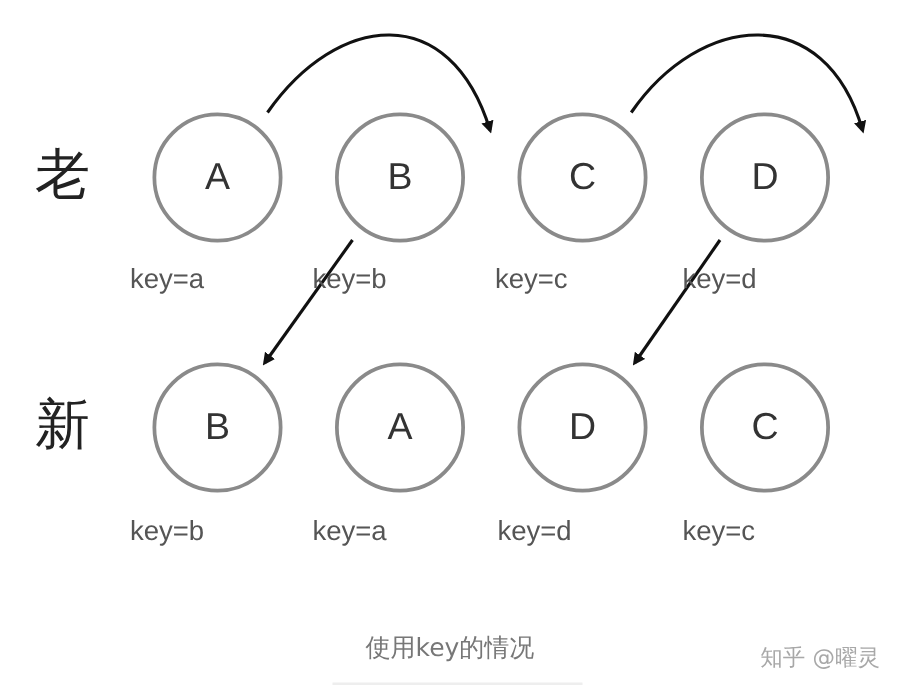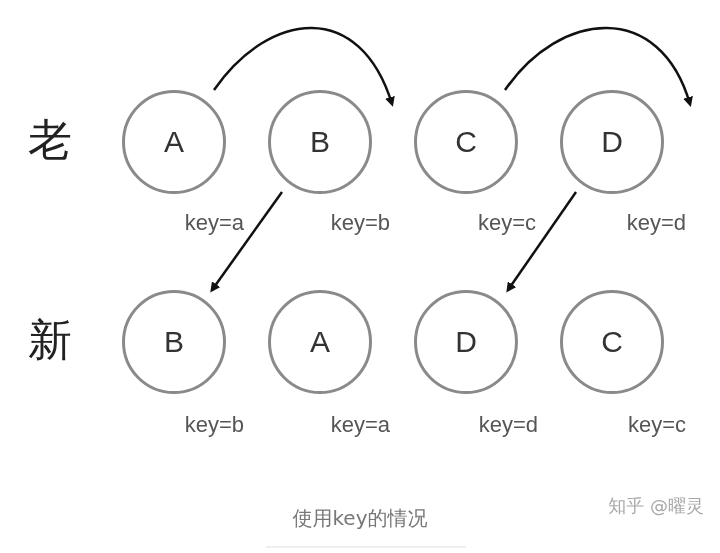--- a/index.html
+++ b/index.html
@@ -4,25 +4,25 @@
   <style>
     html, body { margin: 0; padding: 0; background: #ffffff; }
     body { width: 720px; height: 553px; position: relative; overflow: hidden;
            font-family: "Liberation Sans", "DejaVu Sans", sans-serif; }
     #diagram { position: absolute; left: 0; top: 0; width: 720px; height: 553px; }
     .row-label { position: absolute; font-family: "DejaVu Sans", sans-serif; font-size: 44px; color: #222; line-height: 1; }
     .node { position: absolute; width: 104px; height: 104px; border-radius: 50%;
             border: 3px solid #8a8a8a; box-sizing: border-box; display: flex;
             align-items: center; justify-content: center; background: transparent; }
     .node-letter { font-size: 30px; color: #333; }
-    .key-label { position: absolute; width: 140px; text-align: right; font-size: 22px; color: #555; }
+    .key-label { position: absolute; width: 140px; text-align: left; font-size: 22px; color: #555; }
     .caption { position: absolute; left: 0; width: 720px; top: 505px; text-align: center;
                font-family: "DejaVu Sans", sans-serif; font-size: 20px; color: #777; }
     .caption-underline { position: absolute; left: 266px; top: 546px; width: 200px; height: 2px; background: #eeeeee; }
-    .watermark { position: absolute; right: 16px; top: 494px; font-family: "DejaVu Sans", sans-serif;
+    .watermark { position: absolute; right: 16px; top: 514px; font-family: "DejaVu Sans", sans-serif;
                  font-size: 18px; color: #a8a8a8; }
   </style>
 </head>
 <body>
 
 <div id="diagram">
 
   <svg width="720" height="553" style="position:absolute;left:0;top:0">
     <defs>
       <marker id="ah" markerWidth="10" markerHeight="10" refX="7" refY="5" orient="auto" markerUnits="userSpaceOnUse">

